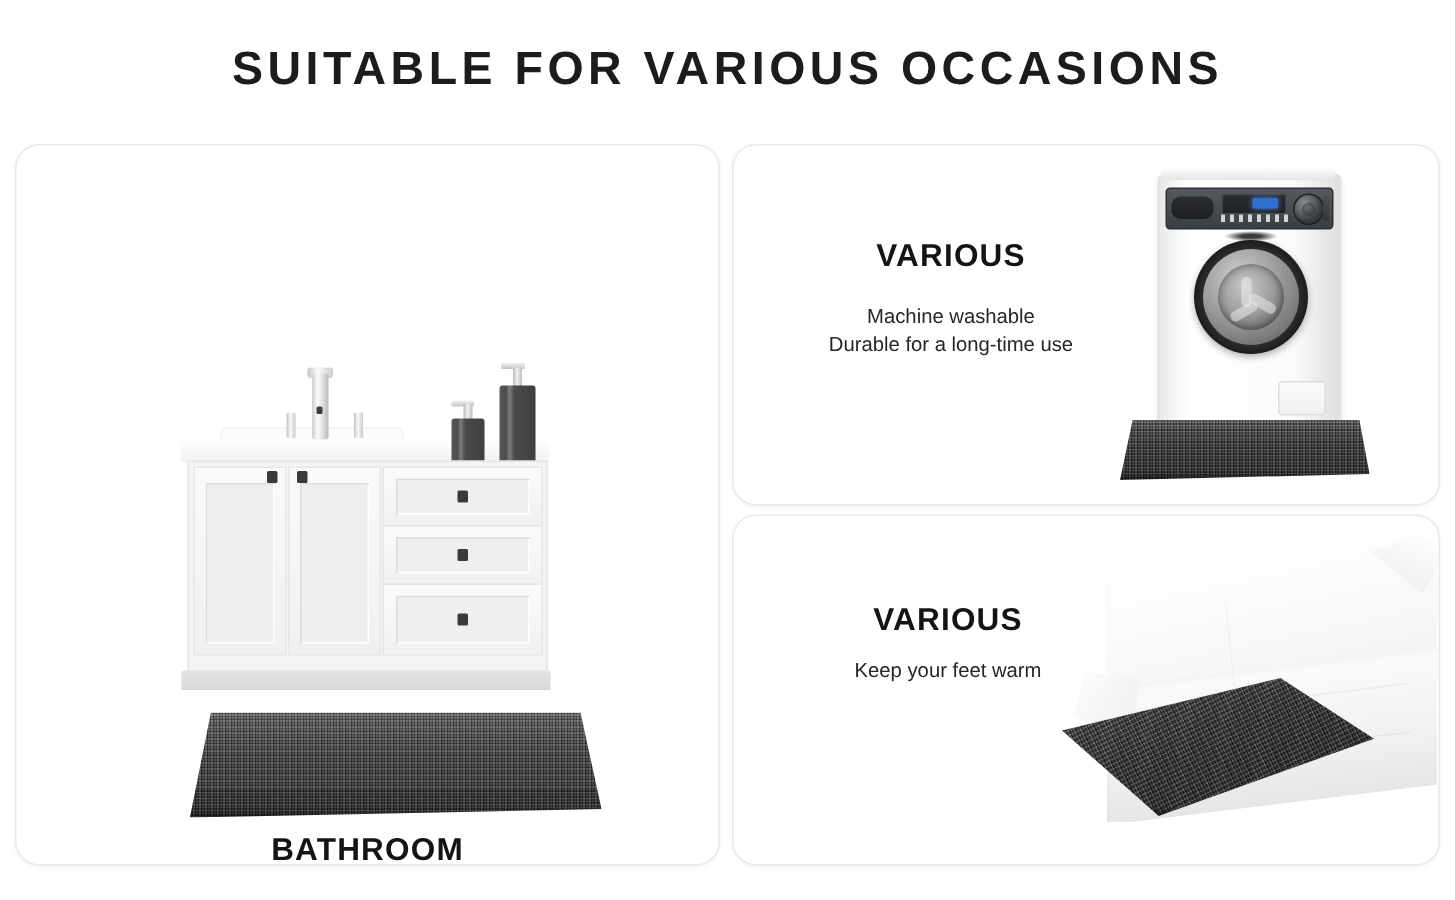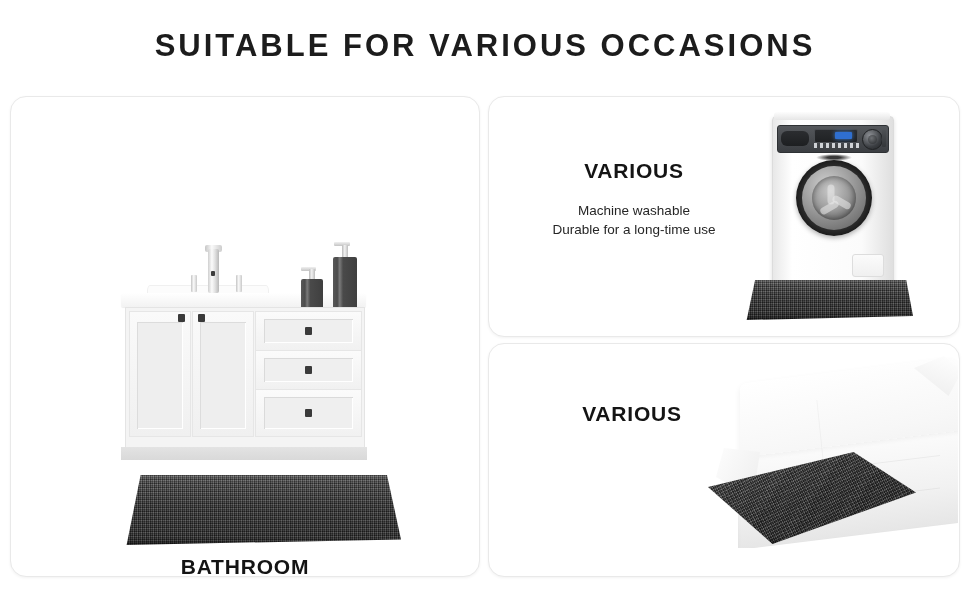--- a/index.html
+++ b/index.html
@@ -396,20 +396,21 @@
   </div>
 
   <div class="rug" id="rug-laundry">
     <div class="face"></div>
   </div>
 
   <div class="panel" id="panel-bedroom">
 
     <div id="bedroom-text">
       <div class="heading">VARIOUS</div>
+      <div class="body-text">Keep your feet warm</div>
     </div>
   </div>
 
   <div class="bed">
     <div class="mattress"></div>
     <div class="sheet-corner-r"></div>
     <div class="sheet-front"></div>
     <div class="sheet-drape-l"></div>
     <div class="fold f1"></div>
     <div class="fold f2"></div>

